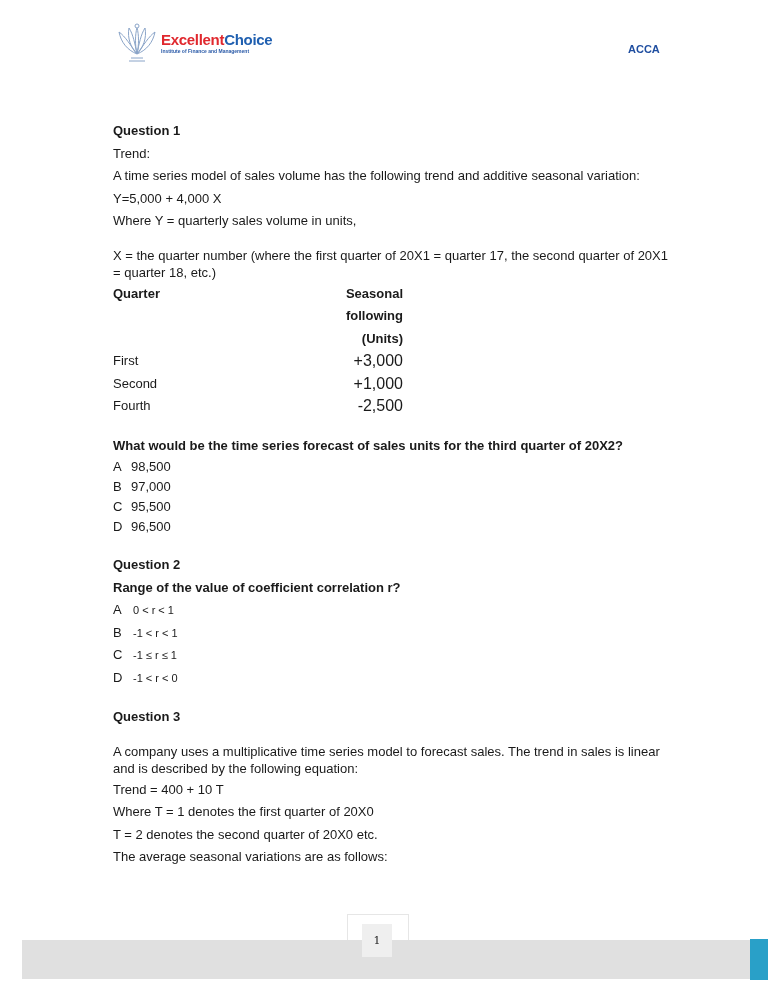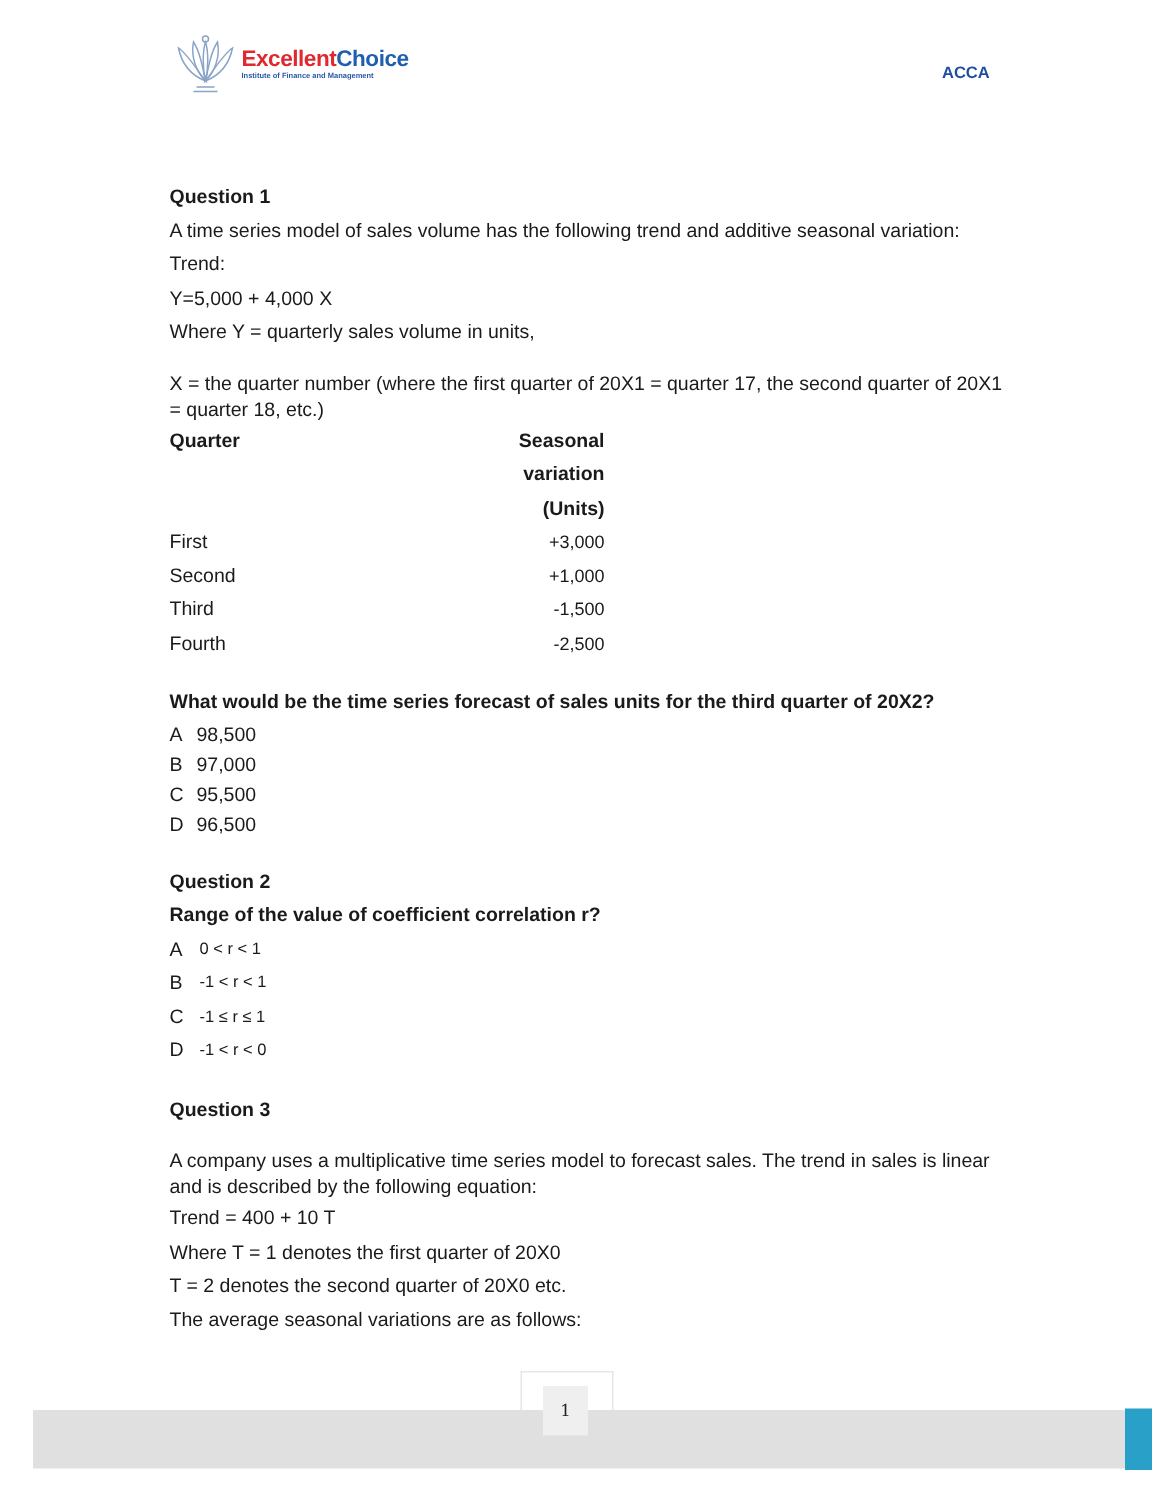--- a/index.html
+++ b/index.html
@@ -19,21 +19,21 @@
     .p { margin: 0; }
     .b { font-weight: bold; }
     .wrap { line-height: 17px; margin-top: 14px; margin-bottom: 2px; }
 
     .table { position: relative; width: 290px; margin-top: 2px; }
     .trow { display: flex; justify-content: space-between; }
     .trow .c1 { width: 180px; }
     .trow .c2 { width: 110px; text-align: right; }
     .thead .c2 { font-weight: bold; }
     .thead .c1 { font-weight: bold; }
-    .val { font-size: 12px; }
+    .val { font-size: 16px; }
 
     .gap { height: 17px; }
     .opt { display: flex; line-height: 20px; }
     .opt .letter { width: 18px; }
     .opt2 { display: flex; line-height: 22.5px; }
     .opt2 .letter { width: 20px; }
     .opt2 .txt { font-size: 11px; text-align: right; }
 
     .footer-bar { position: absolute; left: 22px; top: 940px; width: 740px; height: 39px; background: #e0e0e0; }
     .footer-accent { position: absolute; left: 750px; top: 939px; width: 18px; height: 41px; background: #29a0c8; }
@@ -61,46 +61,42 @@
       <div class="logo-sub">Institute of Finance and Management</div>
     </div>
   </div>
   <div class="acca">ACCA</div>
 </div>
 
 <div class="content">
 
   <div>
     <p class="p b">Question 1</p>
+    <p class="p">Trend:</p>
     <p class="p">A time series model of sales volume has the following trend and additive seasonal variation:</p>
-    <p class="p">Trend:</p>
     <p class="p">Y=5,000 + 4,000 X</p>
     <p class="p">Where Y = quarterly sales volume in units,</p>
     <p class="p wrap">X = the quarter number (where the first quarter of 20X1 = quarter 17, the second quarter of 20X1 = quarter 18, etc.)</p>
 
     <div class="table">
       <div class="trow thead">
         <div class="c1">Quarter</div>
         <div class="c2">
           <div>Seasonal</div>
-          <div>variation</div>
+          <div>following</div>
           <div>(Units)</div>
         </div>
       </div>
       <div class="trow">
         <div class="c1">First</div>
         <div class="c2 val">+3,000</div>
       </div>
       <div class="trow">
         <div class="c1">Second</div>
         <div class="c2 val">+1,000</div>
-      </div>
-      <div class="trow">
-        <div class="c1">Third</div>
-        <div class="c2 val">-1,500</div>
       </div>
       <div class="trow">
         <div class="c1">Fourth</div>
         <div class="c2 val">-2,500</div>
       </div>
     </div>
 
     <div class="gap"></div>
     <p class="p b">What would be the time series forecast of sales units for the third quarter of 20X2?</p>
     <div class="opt">

